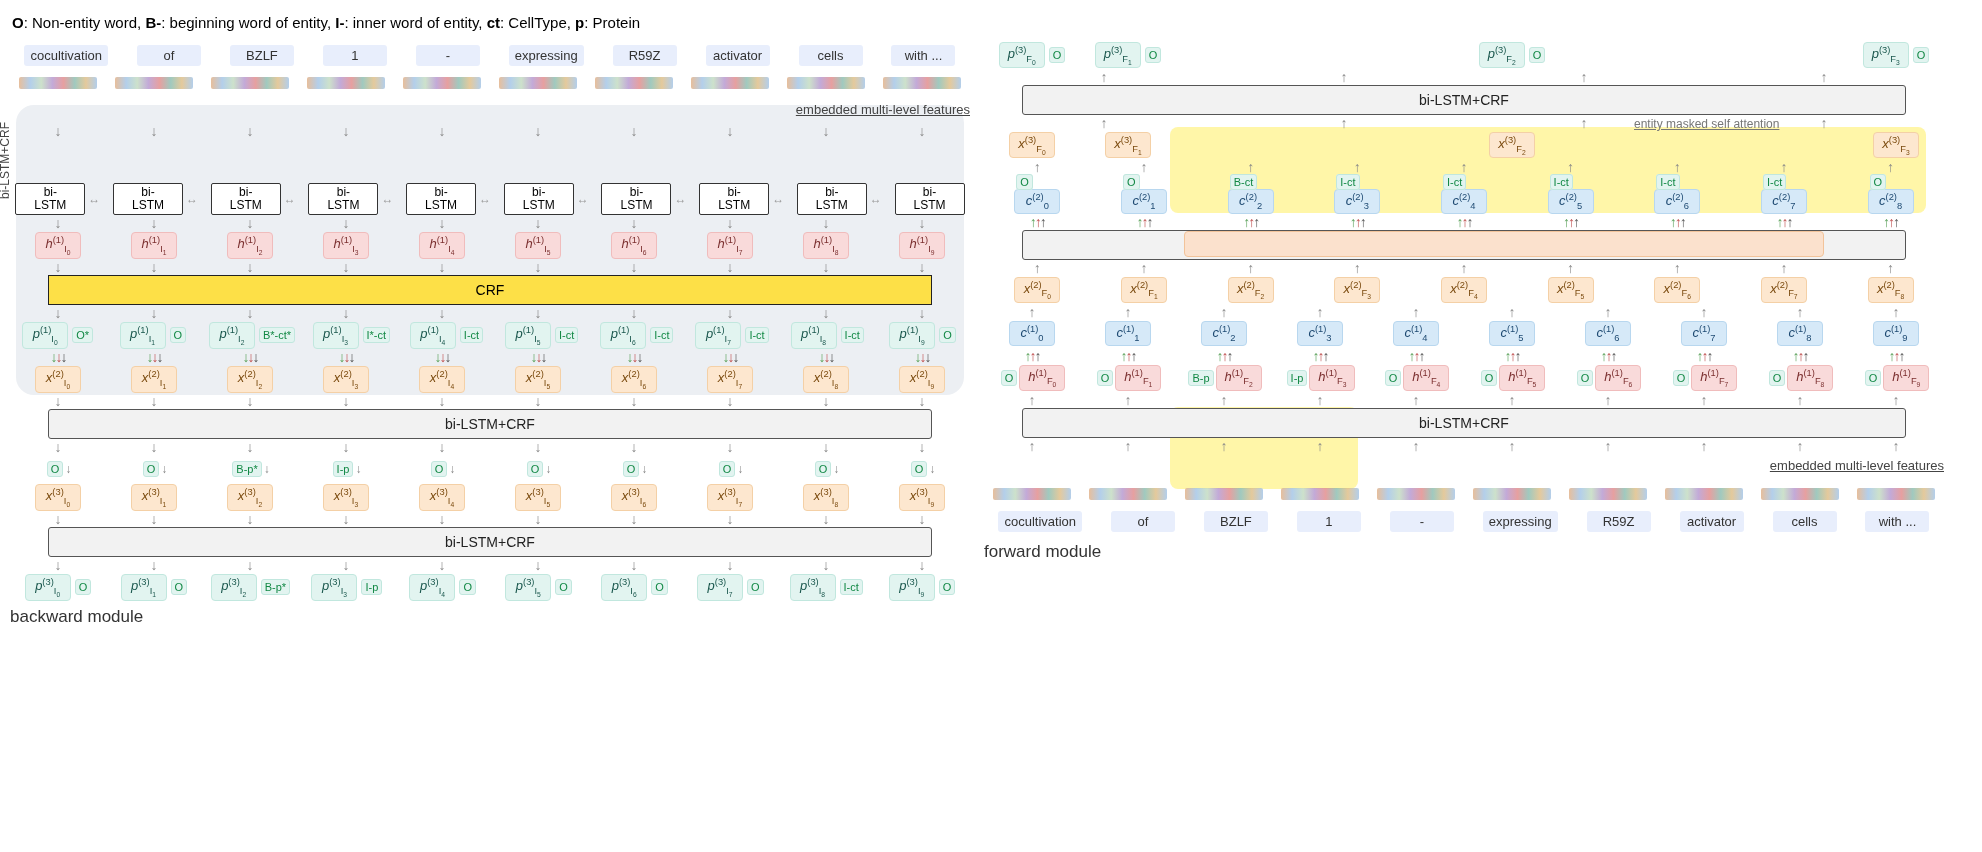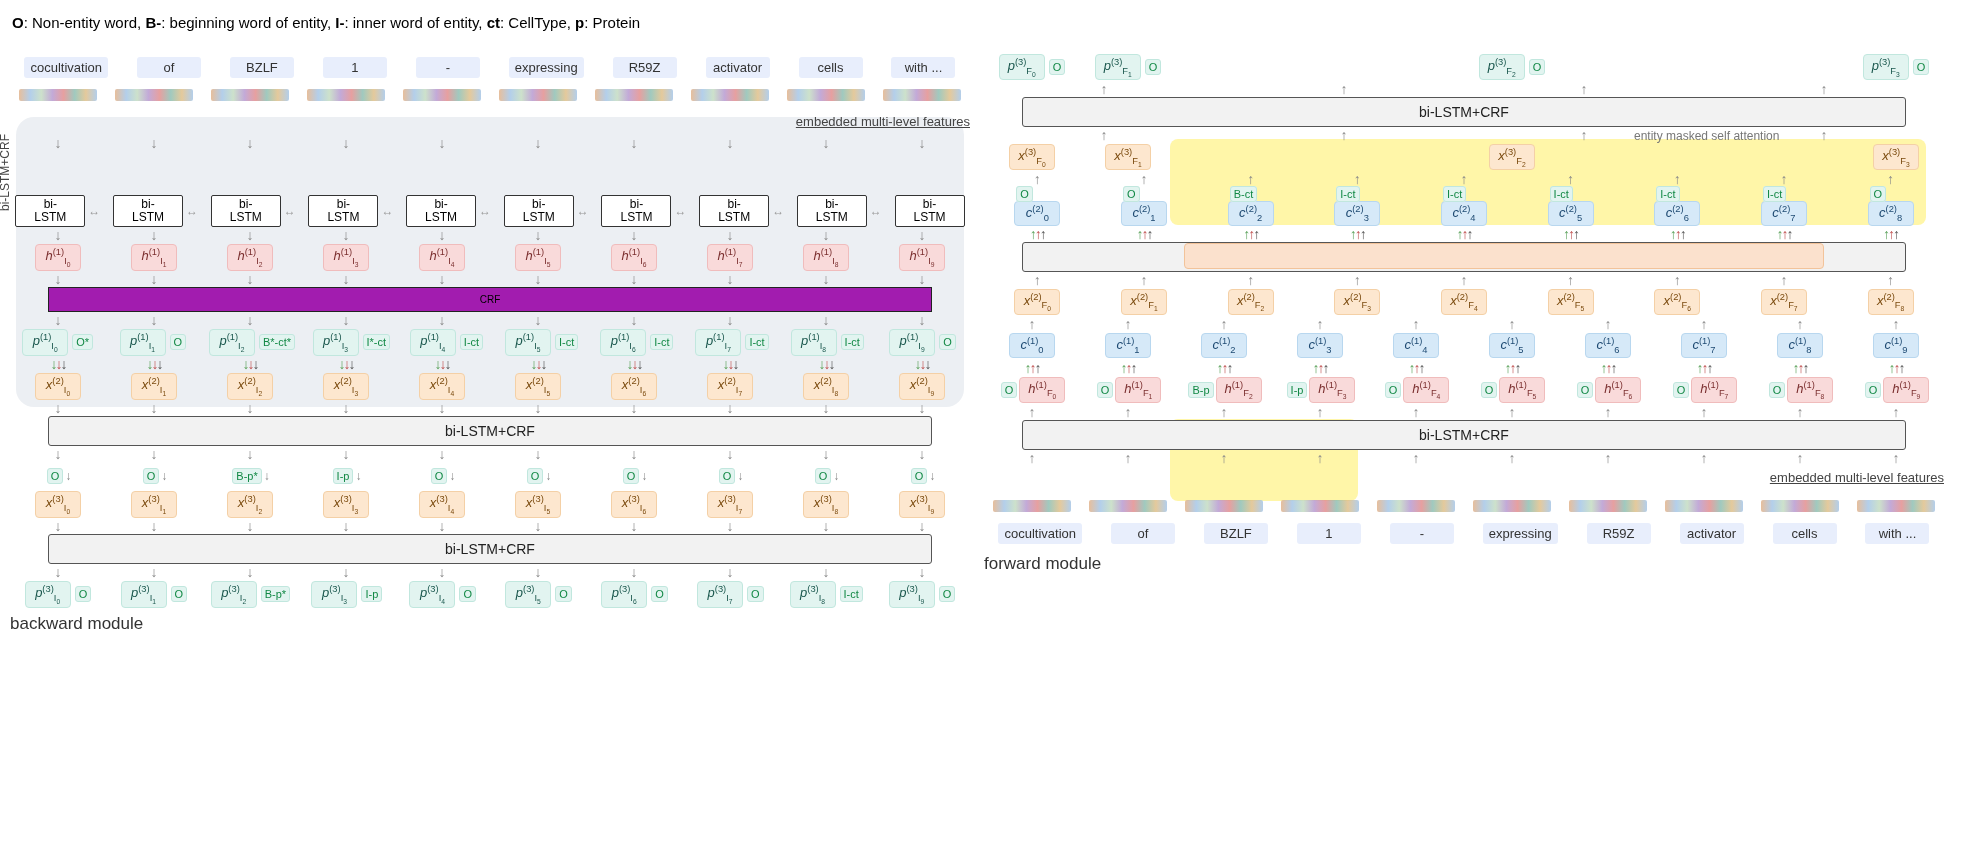--- a/index.html
+++ b/index.html
@@ -7,21 +7,21 @@
     font-family: Arial, Helvetica, sans-serif;
     font-size: 12px;
     background: #fff;
     width: 1982px;
     padding: 10px 10px 20px 10px;
   }
   .wrapper { width: 1962px; }
   .legend {
     font-size: 15px;
     padding: 4px 2px;
-    margin-bottom: 18px;
+    margin-bottom: 6px;
   }
   .legend b { font-weight: 700; }
   .cols { display: flex; gap: 14px; }
   .module {
     position: relative;
     width: 960px;
     padding: 0 0 4px 0;
   }
   .mod-label {
     font-size: 17px;
@@ -76,26 +76,26 @@
     border-radius: 3px;
     width: 92%;
     margin: 0 auto;
     text-align: center;
     padding: 6px 0;
     font-size: 14px;
     color: #222;
   }
   .crf-box {
     border: 1px solid #222;
-    background: #a21caf;
+    background: #fde047;
     width: 92%;
     margin: 0 auto;
     text-align: center;
     padding: 6px 8px;
-    font-size: 10px;
+    font-size: 14px;
   }
   .pill {
     border-radius: 4px;
     padding: 2px 4px;
     font-size: 13px;
     text-align:center;
     min-width: 46px;
   }
   .h-pill { background:#f9dada; color:#7a2e2e; border:1px solid #f0bcbc;}
   .p-pill { background:#e2f4f0; color:#1a574d; border:1px solid #c1e7de;}
@@ -120,21 +120,21 @@
   .yellow-hl {
     position:absolute; background:#fff6a8; border-radius:8px; z-index:-1;
   }
   .yl-top { left:186px; top:86px; width:756px; height:86px; }
   .yl-mid { left:186px; top:366px; width:188px; height:82px; }
   .emsa {
     position:absolute; background:#fbe1cd; border:1px solid #f2c39a;
     border-radius:4px; left:200px; top:100px; width:640px; height:26px; z-index:0;
     text-align:right; padding:3px 6px; font-size:12px; color:#7a4a0e;
   }
-  .emsa-label { position:absolute; left:650px; top:76px; font-size:12px; color:#777; }
+  .emsa-label { position:absolute; left:650px; top:76px; font-size:12px; color:#777;text-decoration:underline; }
   .hpair { display:flex; align-items:center; gap:1px;margin-top:44px; }
   .hpair .arrow-lr { color:#999; font-size:12px; padding:0 2px; }
   sup.s { font-size:0.72em; }
   sub.s { font-size:0.72em; }
   .nudge { position:relative; }
   .triple-arrow { font-size:11px; letter-spacing:-2px; }
   .triple-arrow .g{color:#5aa15a;} .triple-arrow .r{color:#c05050;} .triple-arrow .b{color:#555;}
 </style>
 </head>
 <body>

